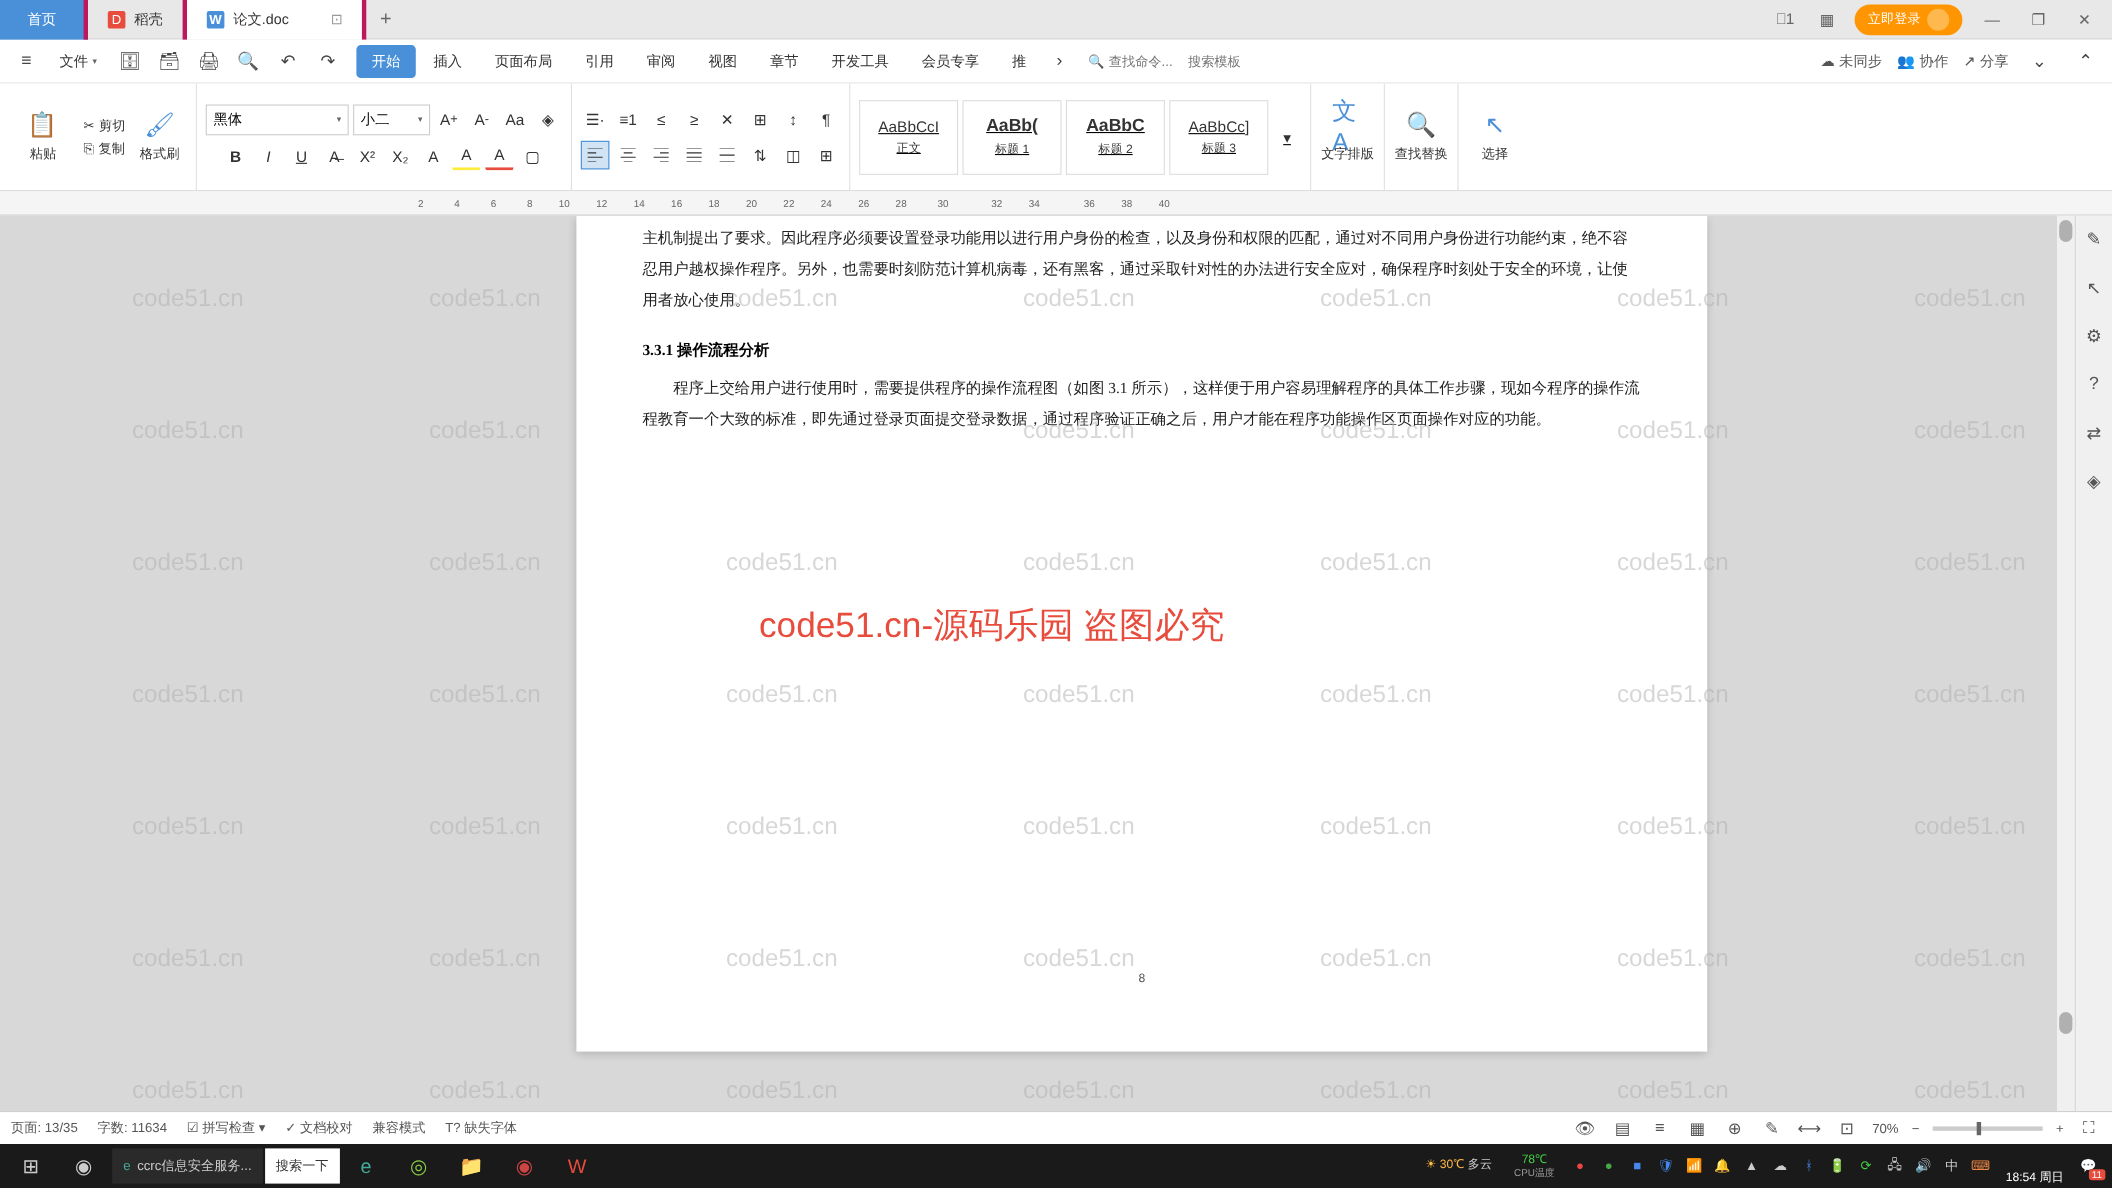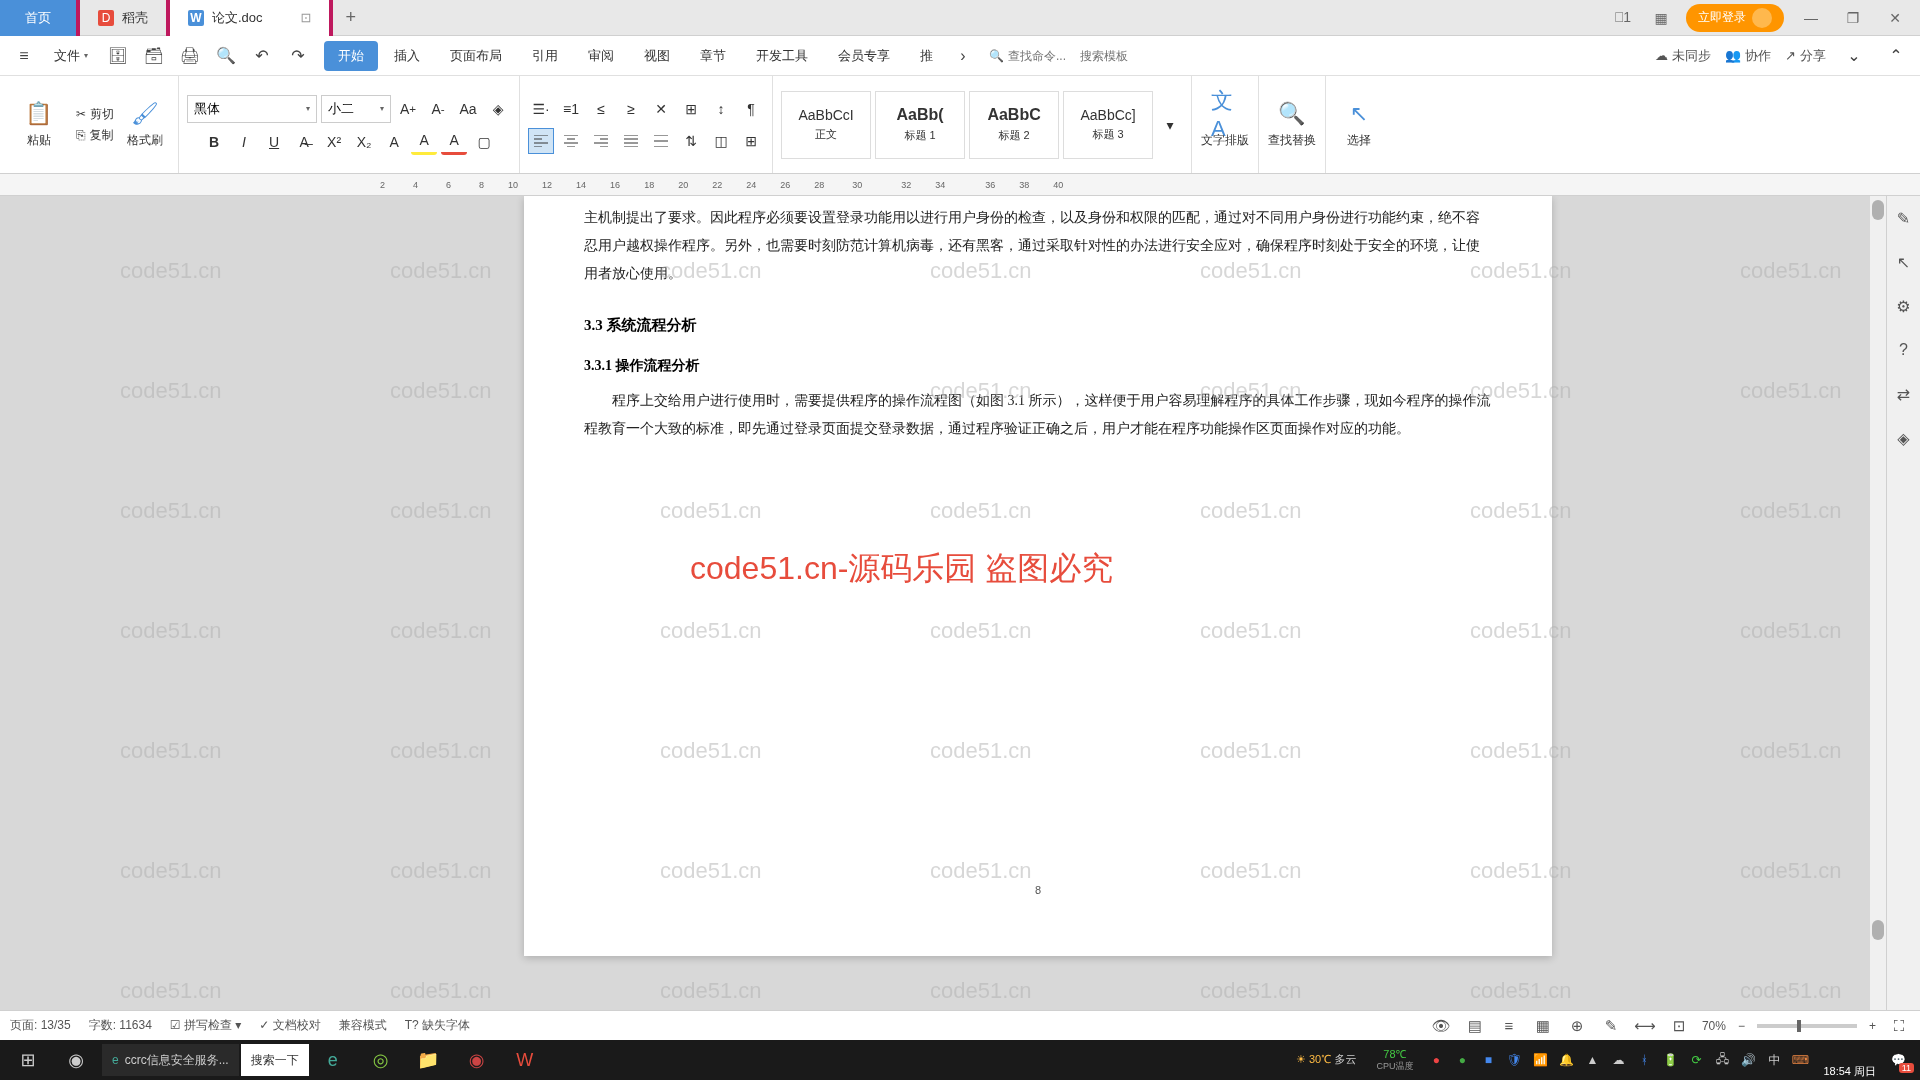--- a/index.html
+++ b/index.html
@@ -42,21 +42,21 @@
 .ribbon-clip-item { display: flex; align-items: center; gap: 4px; cursor: pointer; }
 .font-select { width: 130px; height: 28px; border: 1px solid #ccc; font-size: 13px; padding: 0 6px; cursor: pointer; display: flex; align-items: center; justify-content: space-between; }
 .size-select { width: 70px; height: 28px; border: 1px solid #ccc; font-size: 13px; padding: 0 6px; cursor: pointer; display: flex; align-items: center; justify-content: space-between; }
 .font-row { display: flex; align-items: center; gap: 4px; }
 .font-btn { width: 26px; height: 26px; display: flex; align-items: center; justify-content: center; font-size: 14px; color: #333; cursor: pointer; border-radius: 3px; }
 .font-btn.bold { font-weight: bold; }
 .font-btn.italic { font-style: italic; }
 .font-btn.underline { text-decoration: underline; }
 .align-btn { width: 26px; height: 26px; display: flex; align-items: center; justify-content: center; cursor: pointer; }
 .align-btn.active { background: #d0e4f5; border: 1px solid #4a90d9; }
-.style-gallery { display: flex; align-items: center; gap: 4px; }
+.style-gallery { display: flex; align-items: center; gap: 4px; text-decoration: underline; }
 .style-item { width: 90px; height: 68px; border: 1px solid #ddd; display: flex; flex-direction: column; align-items: center; justify-content: center; cursor: pointer; font-size: 11px; color: #333; }
 .style-preview { font-size: 14px; color: #333; margin-bottom: 4px; }
 .style-preview.big { font-size: 16px; font-weight: bold; }
 .dropdown-arrow { font-size: 8px; color: #666; margin-left: 2px; }
 
 
 .ruler { height: 22px; background: #f5f5f5; border-bottom: 1px solid #d0d0d0; position: relative; font-size: 9px; color: #666; display: flex; align-items: center; padding-left: 352px; }
 
 
 .doc-area { position: absolute; top: 196px; left: 0; right: 34px; bottom: 40px; background: #d8d8d8; overflow: hidden; }
@@ -335,21 +335,20 @@
   <span style="margin-left:39px">32</span>
   <span style="margin-left:24px">34</span>
   <span style="margin-left:40px">36</span>
   <span style="margin-left:24px">38</span>
   <span style="margin-left:24px">40</span>
 </div>
 
 <div class="doc-area">
   <div class="doc-page">
     <div class="doc-text">主机制提出了要求。因此程序必须要设置登录功能用以进行用户身份的检查，以及身份和权限的匹配，通过对不同用户身份进行功能约束，绝不容忍用户越权操作程序。另外，也需要时刻防范计算机病毒，还有黑客，通过采取针对性的办法进行安全应对，确保程序时刻处于安全的环境，让使用者放心使用。</div>
-    <div class="doc-h3">3.3  系统流程分析</div>
     <div class="doc-h4">3.3.1  操作流程分析</div>
     <div class="doc-text doc-para">程序上交给用户进行使用时，需要提供程序的操作流程图（如图 3.1 所示），这样便于用户容易理解程序的具体工作步骤，现如今程序的操作流程教育一个大致的标准，即先通过登录页面提交登录数据，通过程序验证正确之后，用户才能在程序功能操作区页面操作对应的功能。</div>
     <div style="position:absolute;bottom:60px;left:50%;transform:translateX(-50%);font-size:11px;color:#555">8</div>
   </div>
 </div>
 
 <div class="watermark" style="top:258px;left:120px">code51.cn</div>
 <div class="watermark" style="top:258px;left:390px">code51.cn</div>
 <div class="watermark" style="top:258px;left:660px">code51.cn</div>
 <div class="watermark" style="top:258px;left:930px">code51.cn</div>

